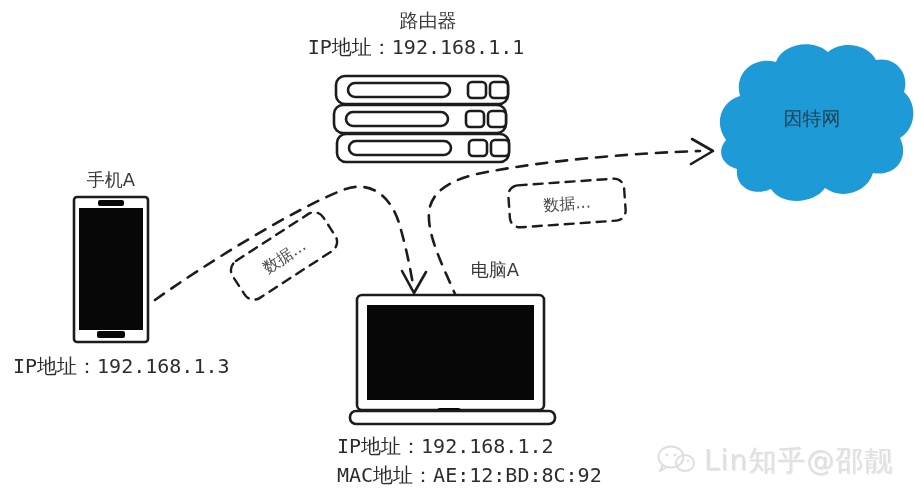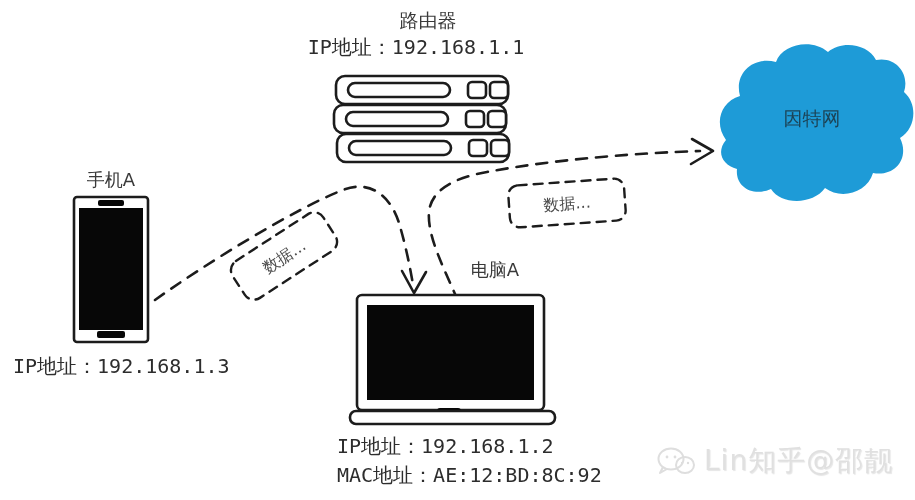--- a/index.html
+++ b/index.html
@@ -24,21 +24,21 @@
   .dashed { stroke-dasharray: 11 9; }
   .dashed-sm { stroke-dasharray: 9 7; stroke-width: 2.4; }
   .cjk { font-family: "DejaVu Sans", sans-serif; fill: #3a3a3a; }
   .mono { font-family: "DejaVu Sans Mono", "Liberation Mono", monospace; fill: #2d2d2d; }
   .packet-text { fill: #4a4a4a; }
   .watermark {
     position: absolute;
     left: 656px;
     top: 442px;
     display: flex;
-    align-items: flex-end;
+    align-items: center;
     gap: 8px;
     color: #e0e0e0;
     font-size: 28px;
     letter-spacing: 1px;
     text-shadow: -1px -1px 0 rgba(255,255,255,0.95), 1px 1px 1px rgba(0,0,0,0.10);
     white-space: nowrap;
   }
 </style>
 </head>
 <body>

